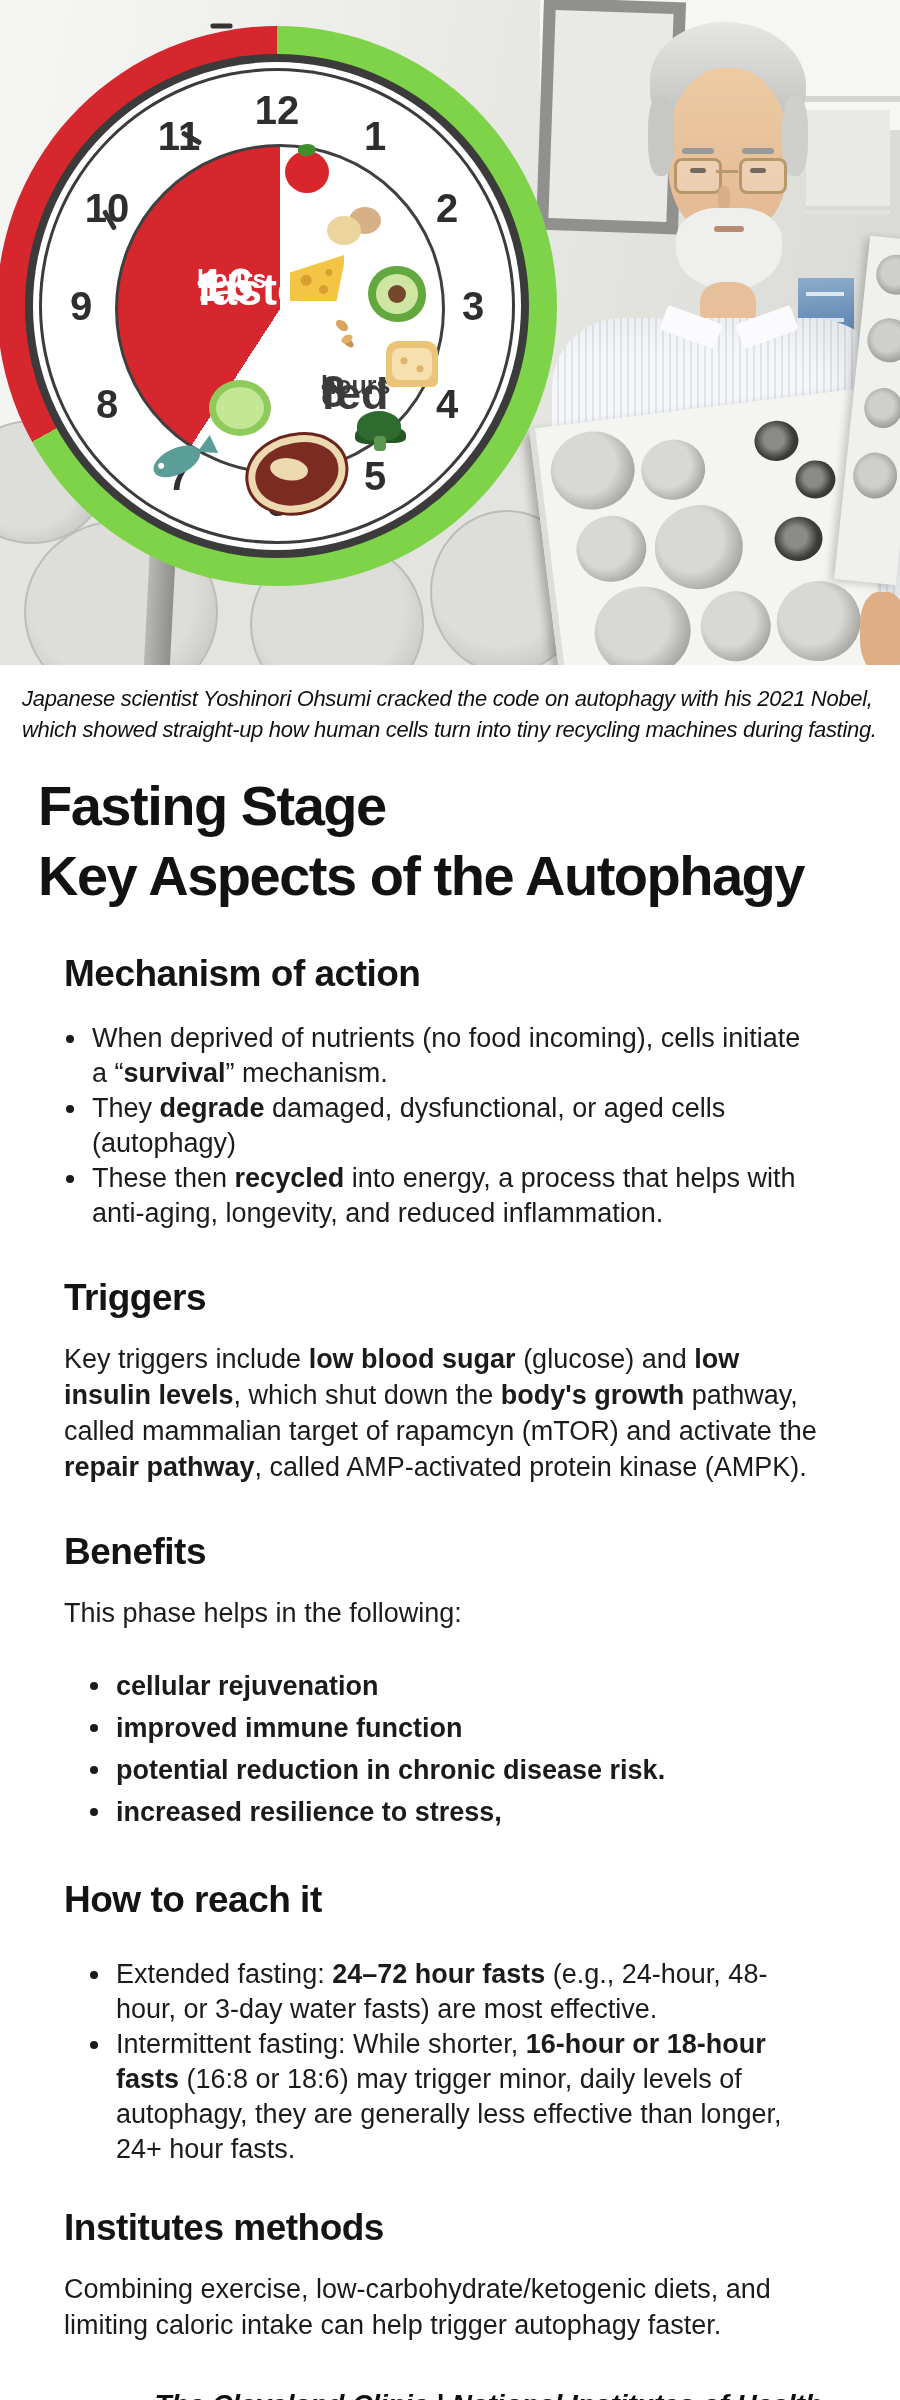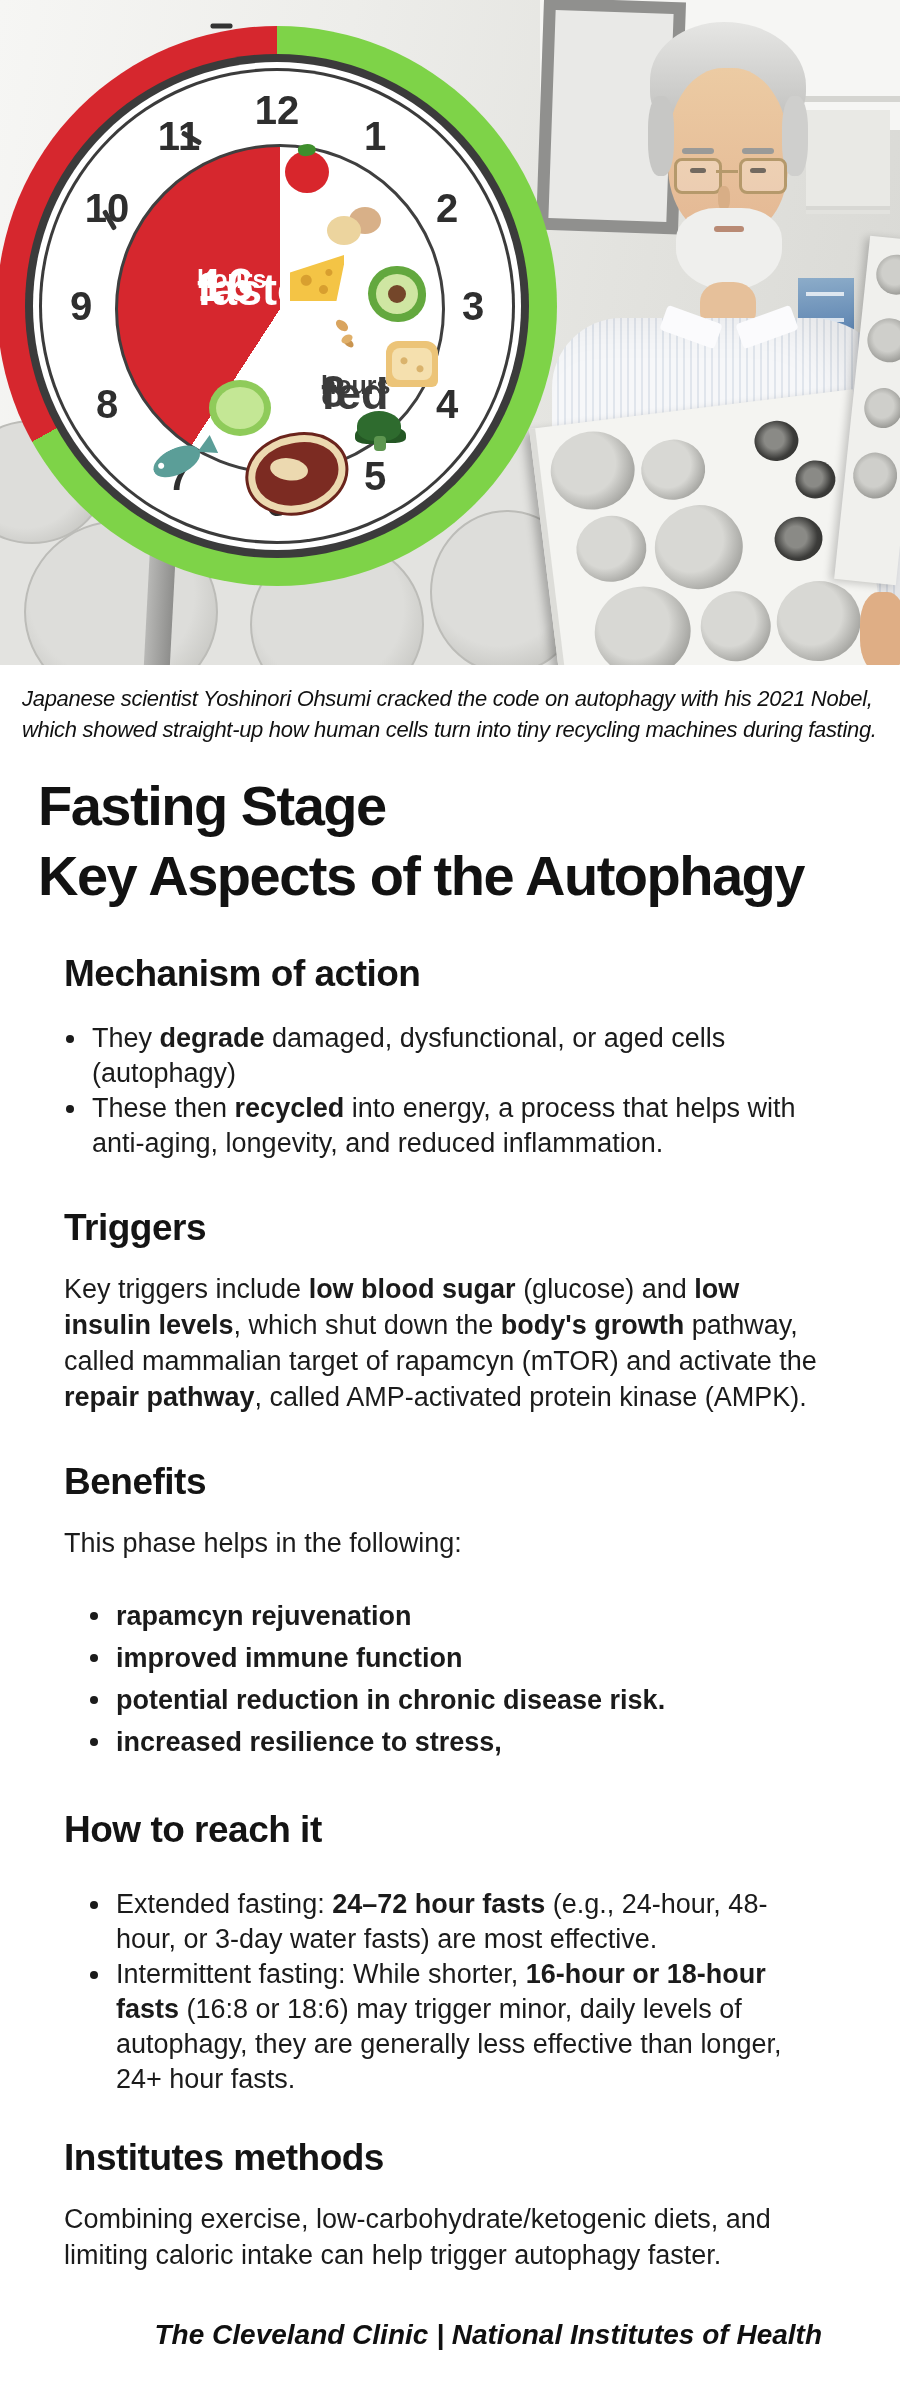--- a/index.html
+++ b/index.html
@@ -252,31 +252,32 @@
   </div>
 
   <div class="content">
     <h1>
       <div>Fasting Stage</div>
       <div>Key Aspects of the Autophagy</div>
     </h1>
 
     <h2>Mechanism of action</h2>
     <ul class="tight">
+      <li><span>When deprived of nutrients (no food incoming), cells initiate a “</span><b>survival</b><span>” mechanism.</span></li>
       <li><span>They </span><b>degrade</b><span> damaged, dysfunctional, or aged cells (autophagy)</span></li>
       <li><span>These then </span><b>recycled</b><span> into energy, a process that helps with anti-aging, longevity, and reduced inflammation.</span></li>
     </ul>
 
     <h2 class="mt-sec">Triggers</h2>
     <p><span>Key triggers include </span><b>low blood sugar</b><span> (glucose) and </span><b>low insulin levels</b><span>, which shut down the </span><b>body's growth</b><span> pathway, called mammalian target of rapamcyn (mTOR) and activate the </span><b>repair pathway</b><span>, called AMP-activated protein kinase (AMPK).</span></p>
 
     <h2 class="mt-sec">Benefits</h2>
     <p>This phase helps in the following:</p>
     <ul class="bold-list" style="margin-top:34px">
-      <li>rapamcyn rejuvenation</li>
+      <li>cellular rejuvenation</li>
       <li>improved immune function</li>
       <li>potential reduction in chronic disease risk.</li>
       <li>increased resilience to stress,</li>
     </ul>
 
     <h2 class="mt-sec">How to reach it</h2>
     <ul class="wide" style="margin-top:34px">
       <li><span>Extended fasting: </span><b>24–72 hour fasts</b><span> (e.g., 24-hour, 48-hour, or 3-day water fasts) are most effective.</span></li>
       <li><span>Intermittent fasting: While shorter, </span><b>16-hour or 18-hour fasts</b><span> (16:8 or 18:6) may trigger minor, daily levels of autophagy, they are generally less effective than longer, 24+ hour fasts.</span></li>
     </ul>

